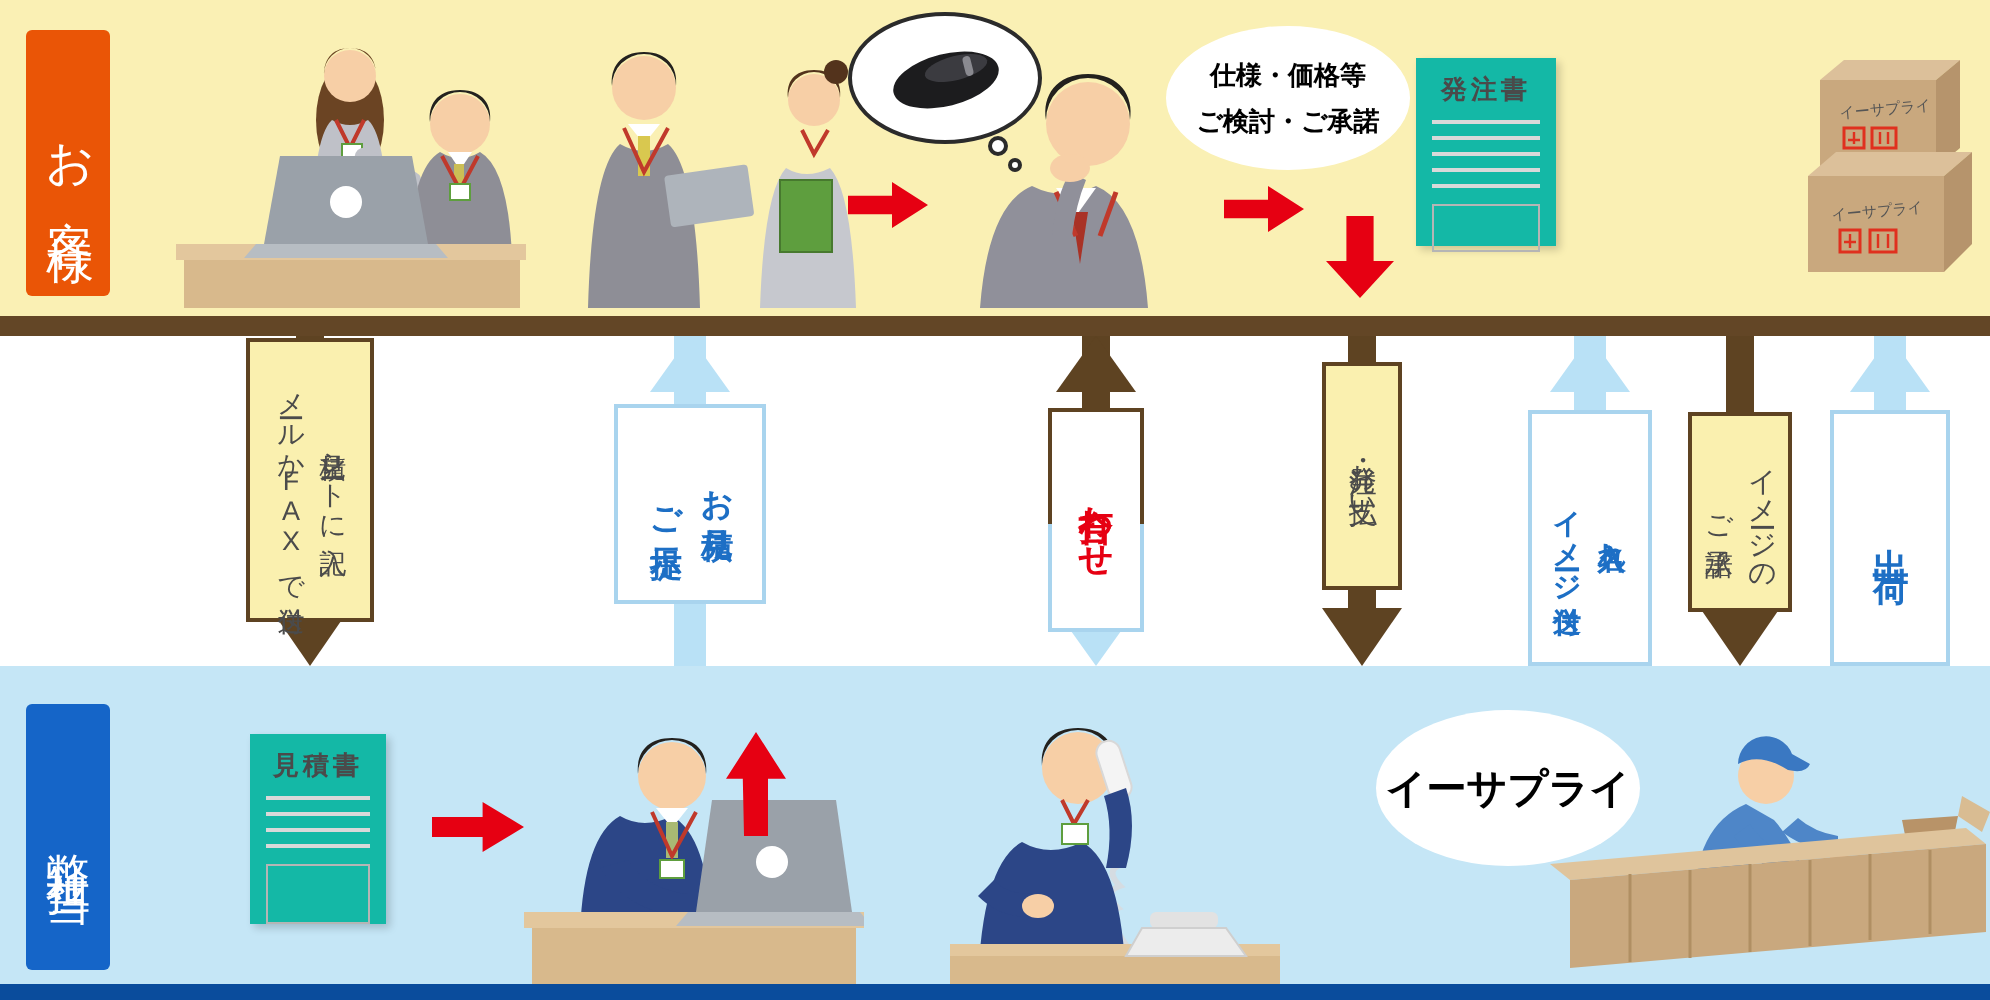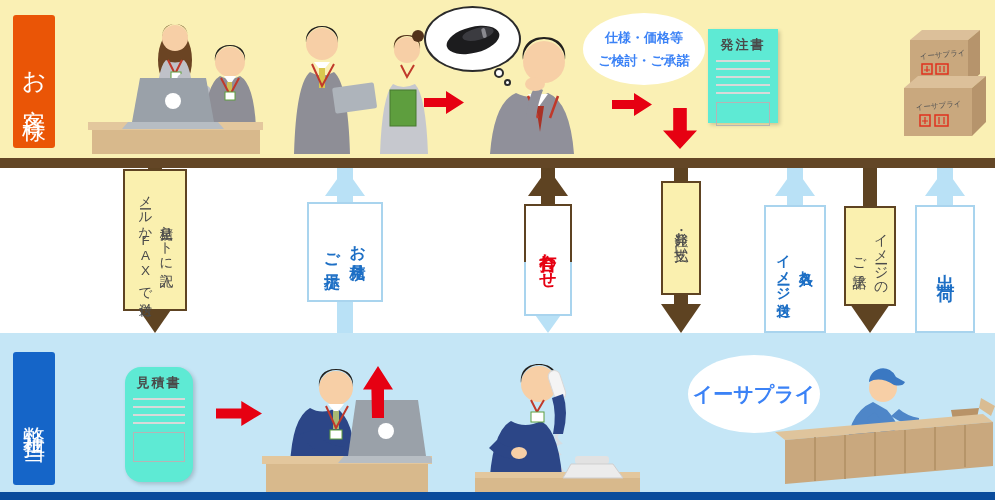--- a/index.html
+++ b/index.html
@@ -38,26 +38,26 @@
   .fb-meeting{border:2px solid transparent;color:#E60012;font-weight:bold;font-size:17px;
     background:linear-gradient(#fff,#fff) padding-box,
                linear-gradient(to bottom,#5E4322 0 52%,#A9D4EE 52% 100%) border-box;}
   
   .red-arrow{position:absolute;background:#E60012;}
   .ra-right{clip-path:polygon(0 30%,55% 30%,55% 0,100% 50%,55% 100%,55% 70%,0 70%);}
   .ra-down{clip-path:polygon(30% 0,70% 0,70% 55%,100% 55%,50% 100%,0 55%,30% 55%);}
   .ra-up{clip-path:polygon(50% 0,100% 45%,70% 45%,70% 100%,30% 100%,28% 45%,0 45%);}
   
   .bubble{position:absolute;background:#fff;border-radius:50%;display:flex;align-items:center;
-    justify-content:center;text-align:center;color:#3b82f6;font-weight:bold;}
+    justify-content:center;text-align:center;color:#000000;font-weight:bold;}
   .bubble.pre{white-space:pre-line;}
   .thought{border:2px solid #2B2B2B;}
   .dot{position:absolute;background:#fff;border:2px solid #2B2B2B;border-radius:50%;}
   
-  .doc{position:absolute;background:#5eead4;box-shadow:2px 2px 4px rgba(0,0,0,.18);padding:7px 8px;}
+  .doc{position:absolute;background:#14b8a6;box-shadow:2px 2px 4px rgba(0,0,0,.18);padding:7px 8px;}
   .doc .doc-title{text-align:center;font-size:13px;font-weight:600;color:#4A4A4A;letter-spacing:2px;}
   .doc .line{height:2px;background:#D9D9D9;margin-top:6px;}
   .doc .doc-box{border:1px solid #B5B5B5;margin-top:8px;}
   svg{display:block;font-family:inherit;}
 </style>
 </head>
 <body>
 
 <div class="stage">
 
@@ -216,21 +216,21 @@
     <polygon points="6,66 20,54 88,54 74,66" fill="#DCC09A"></polygon>
     <polygon points="74,66 88,54 88,100 74,114" fill="#B6946C"></polygon>
     <rect x="6" y="66" width="68" height="48" fill="#C9A87E"></rect>
     <text x="18" y="88" font-size="7.5" fill="#555" transform="rotate(-5 18 88)">イーサプライ</text>
     <rect x="22" y="93" width="10" height="11" fill="none" stroke="#E0301E" stroke-width="1.5"></rect>
     <path d="M27 95 v7 M24 99 h6" stroke="#E0301E" stroke-width="1.2"></path>
     <rect x="37" y="93" width="13" height="11" fill="none" stroke="#E0301E" stroke-width="1.5"></rect>
     <path d="M41 95 v7 M46 95 v7" stroke="#E0301E" stroke-width="1.2"></path>
   </svg>
 
-  <div class="doc" style="left:125px;top:367px;width:68px;height:115px;border-radius:16px;">
+  <div class="doc" style="left:125px;top:367px;width:68px;height:95px;">
     <div class="doc-title">見積書</div>
     <div class="line"></div>
     <div class="line"></div>
     <div class="line"></div>
     <div class="line"></div>
     <div class="doc-box" style="height:30px;"></div>
   </div>
 
   <div class="red-arrow ra-right" style="left:216px;top:401px;width:46px;height:25px;"></div>
 

